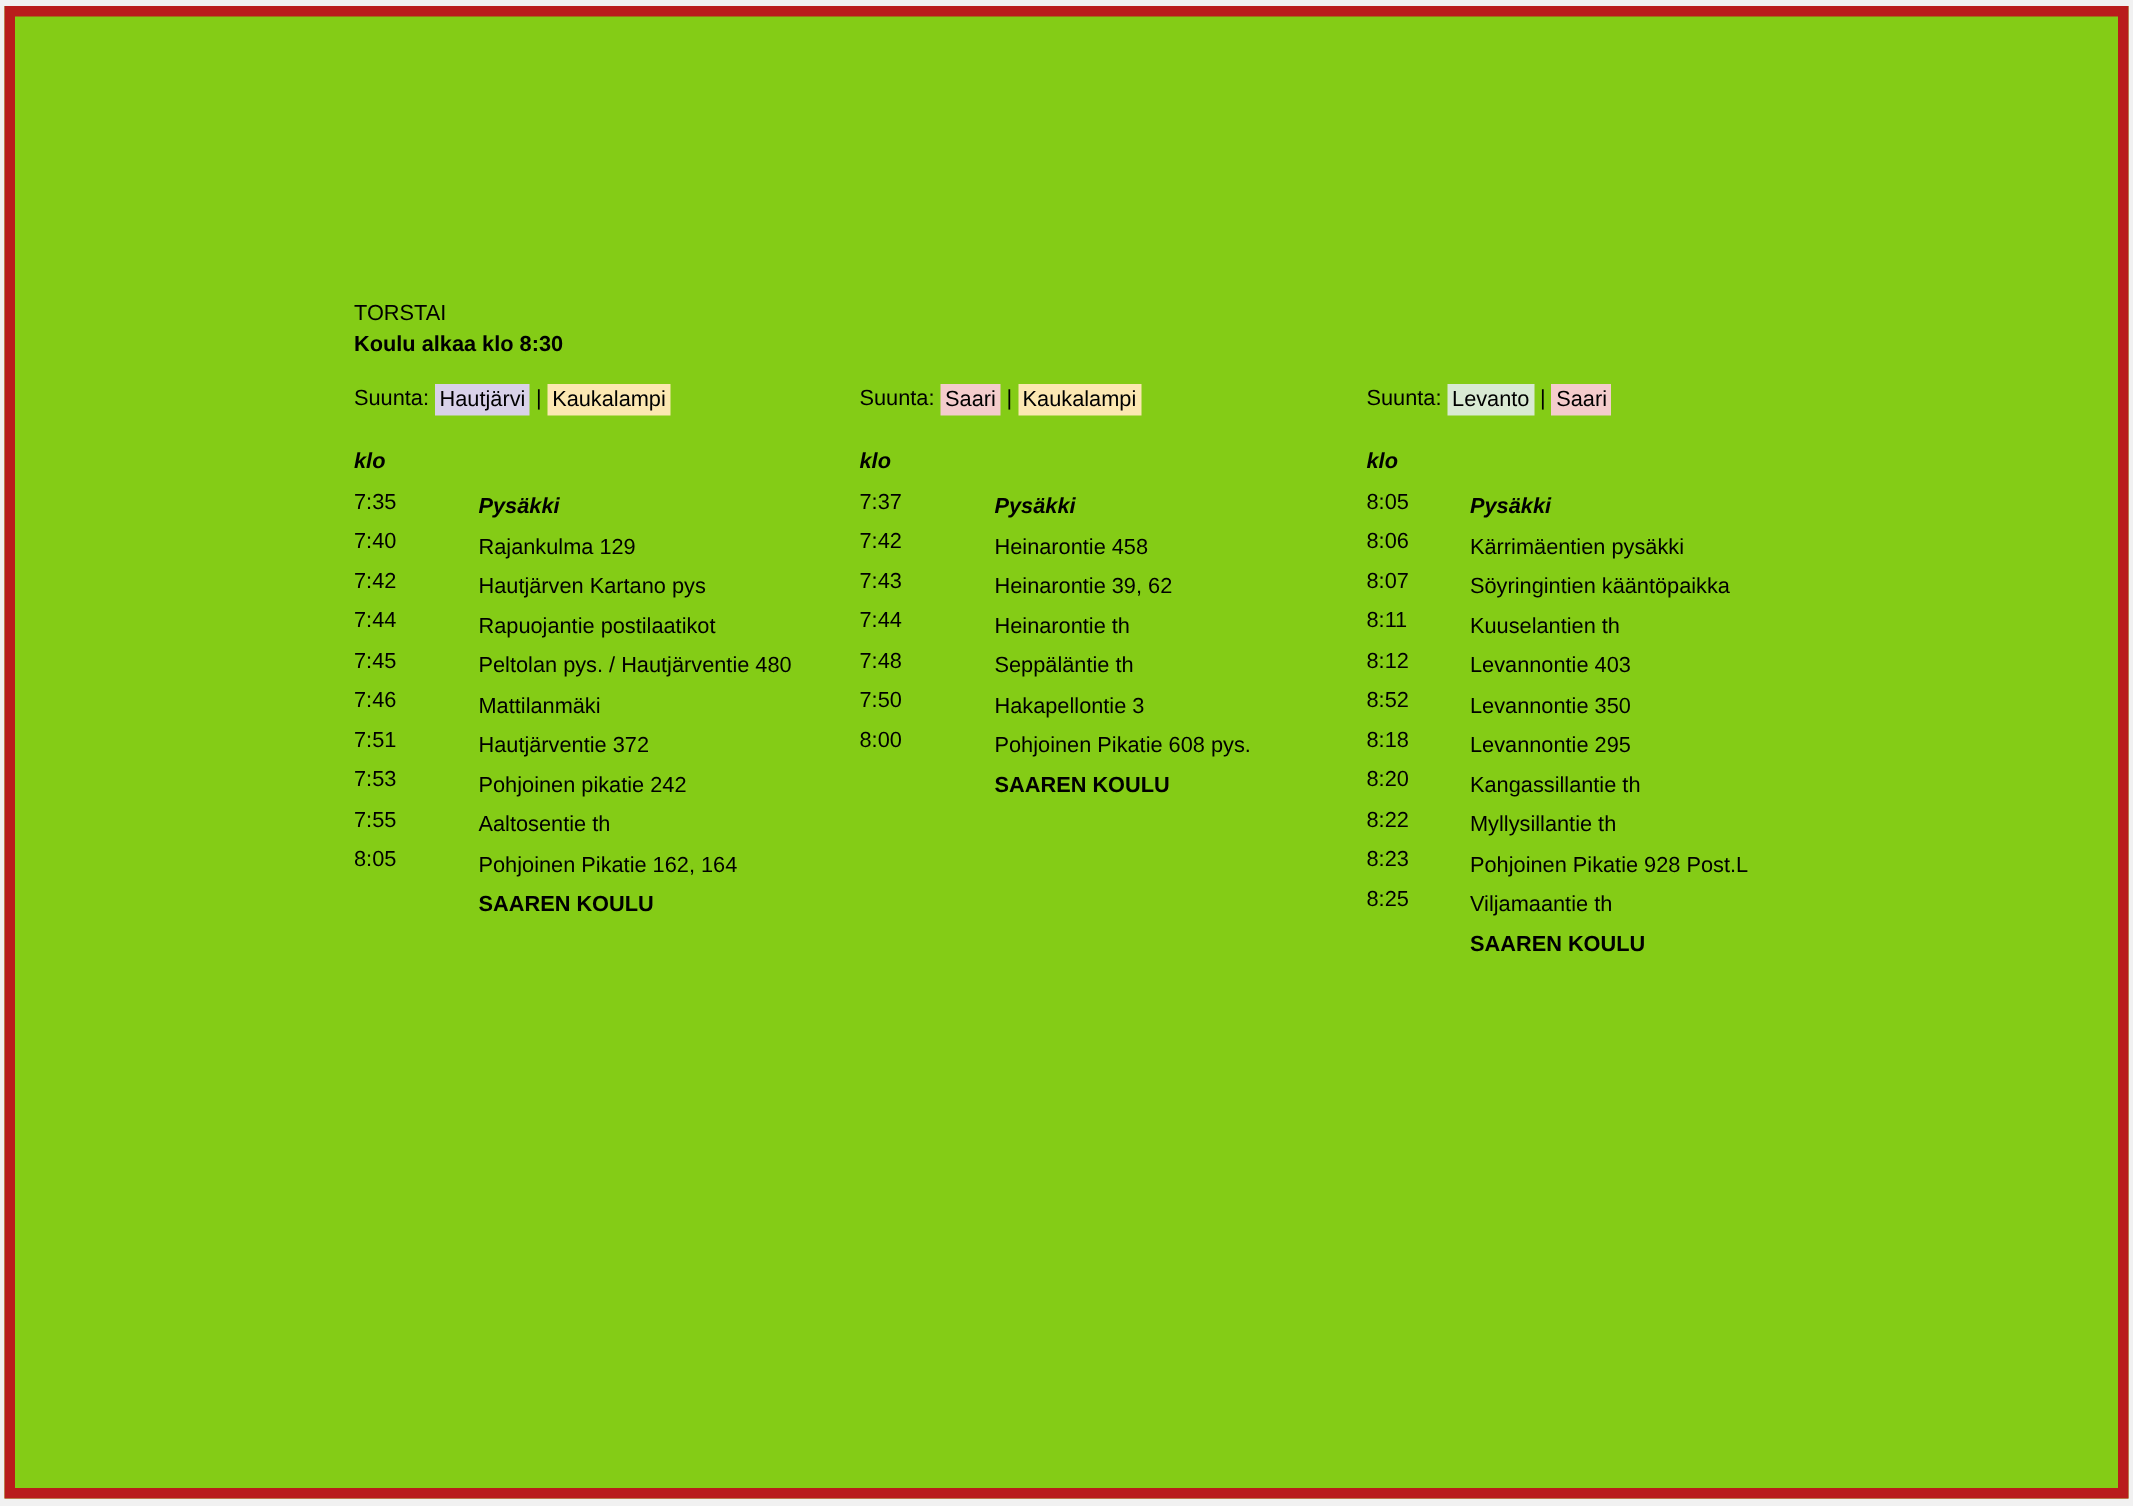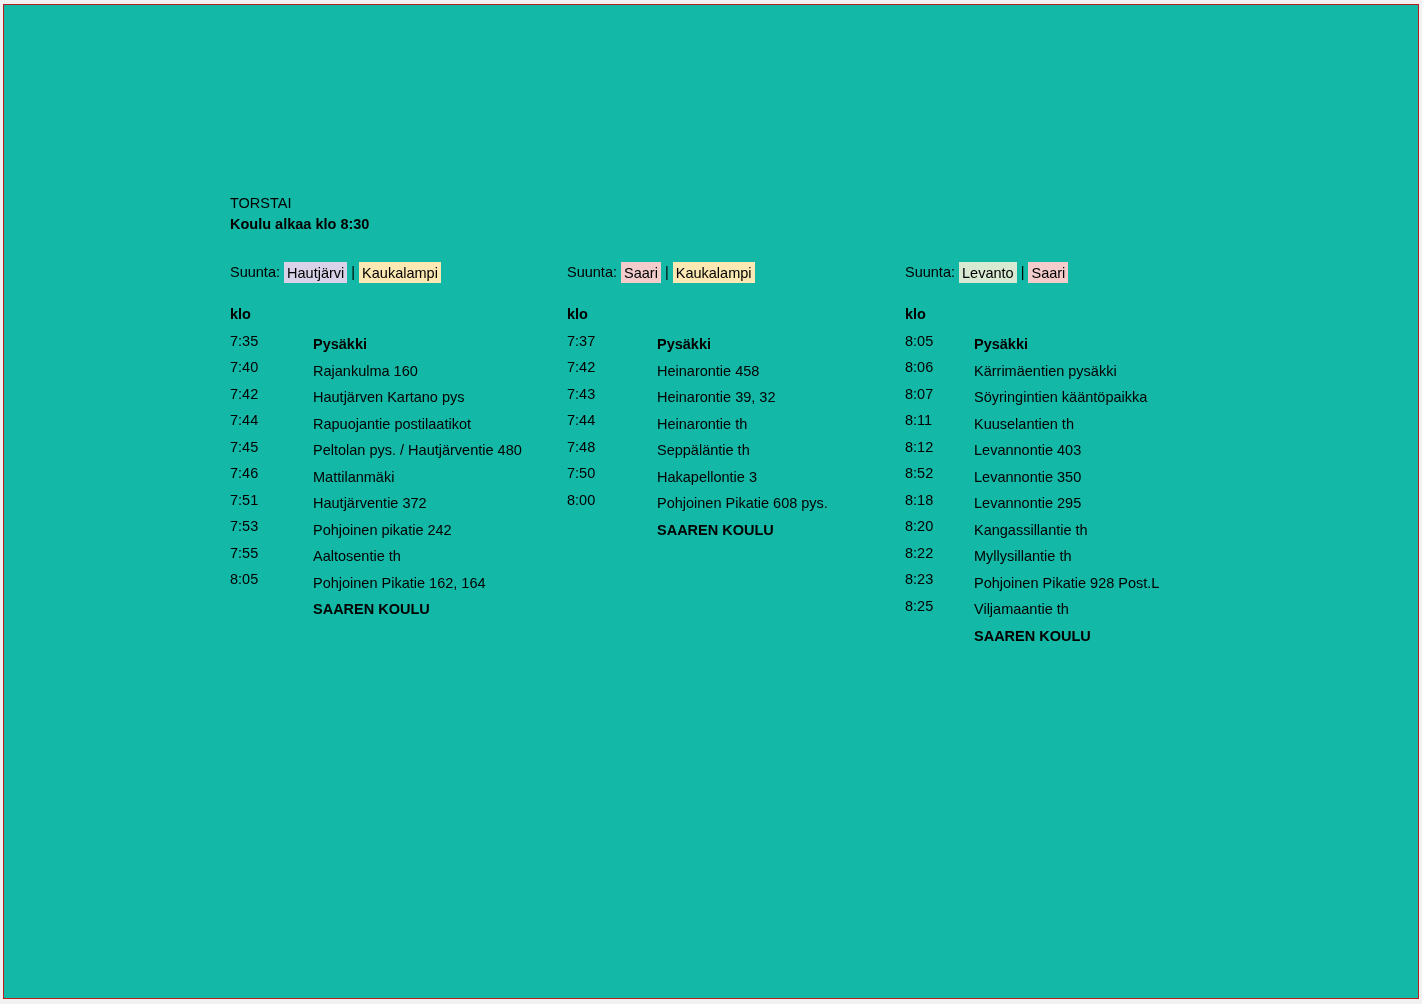--- a/index.html
+++ b/index.html
@@ -7,35 +7,35 @@
     width:1422px;height:1004px;
     background:#f1f1f1;
     font-family:"Liberation Sans",sans-serif;
     color:#000;
     overflow:hidden;
     position:relative;
   }
   .page{
     position:absolute;
     left:3px;top:4px;right:3px;bottom:5px;
-    background:#14b8a6;
-    border:1px solid #b91c1c;
+    background:#84cc16;
+    border:7px solid #b91c1c;
     box-sizing:border-box;
   }
   .title-block{
     position:absolute;
     left:226px;top:188px;
     font-size:14.5px;
     line-height:20.5px;
     white-space:nowrap;
   }
   .title-block .subtitle{font-weight:bold;}
   .schedule-column{
     position:absolute;
-    top:257px;
+    top:245px;
     width:340px;
     font-size:14.5px;
   }
   .col-0{left:226px;}
   .col-1{left:563px;}
   .col-2{left:901px;}
   .direction-line{
     height:21px;
     line-height:21px;
     white-space:nowrap;
@@ -49,21 +49,21 @@
     display:flex;
     height:26.5px;
     line-height:18px;
     align-items:flex-start;
   }
   .row .t{flex:0 0 auto;}
   .col-0 .row .t{width:83px;}
   .col-1 .row .t{width:90px;}
   .col-2 .row .t{width:69px;}
   .row .s{flex:1 1 auto;white-space:nowrap;margin-top:30px;}
-  .row.header .t,.row.header .s{font-weight:bold;}
+  .row.header .t,.row.header .s{font-weight:bold;font-style:italic;}
   .row.arrive .s{font-weight:bold;}
 </style>
 </head>
 <body>
 
 <div class="page">
 
   <div class="title-block">
     <div>TORSTAI</div>
     <div class="subtitle">Koulu alkaa klo 8:30</div>
@@ -76,21 +76,21 @@
       <span class="sep">|</span>
       <span class="hl" style="background-color: rgb(252, 232, 178);">Kaukalampi</span>
     </div>
     <div class="rows">
       <div class="row header">
         <span class="t">klo</span>
         <span class="s">Pysäkki</span>
       </div>
     <div class="row">
           <span class="t">7:35</span>
-          <span class="s">Rajankulma 160</span>
+          <span class="s">Rajankulma 129</span>
         </div>
         <div class="row">
           <span class="t">7:40</span>
           <span class="s">Hautjärven Kartano pys</span>
         </div>
         <div class="row">
           <span class="t">7:42</span>
           <span class="s">Rapuojantie postilaatikot</span>
         </div>
         <div class="row">
@@ -135,21 +135,21 @@
       <div class="row header">
         <span class="t">klo</span>
         <span class="s">Pysäkki</span>
       </div>
         <div class="row">
           <span class="t">7:37</span>
           <span class="s">Heinarontie 458</span>
         </div>
         <div class="row">
           <span class="t">7:42</span>
-          <span class="s">Heinarontie 39, 32</span>
+          <span class="s">Heinarontie 39, 62</span>
         </div>
         <div class="row">
           <span class="t">7:43</span>
           <span class="s">Heinarontie th</span>
         </div>
         <div class="row">
           <span class="t">7:44</span>
           <span class="s">Seppäläntie th</span>
         </div>
         <div class="row">

